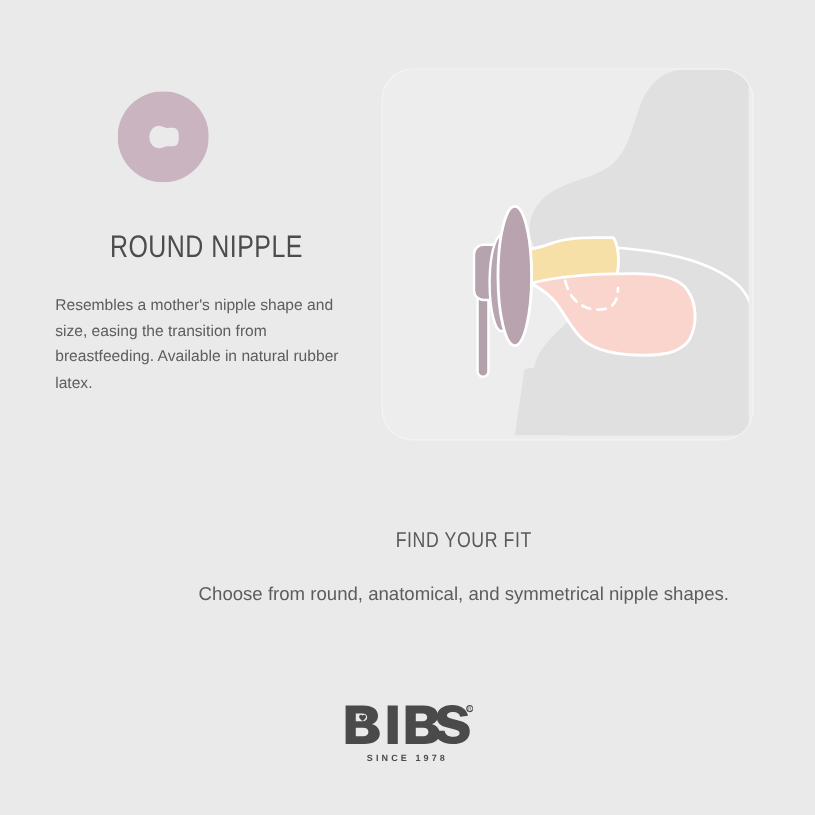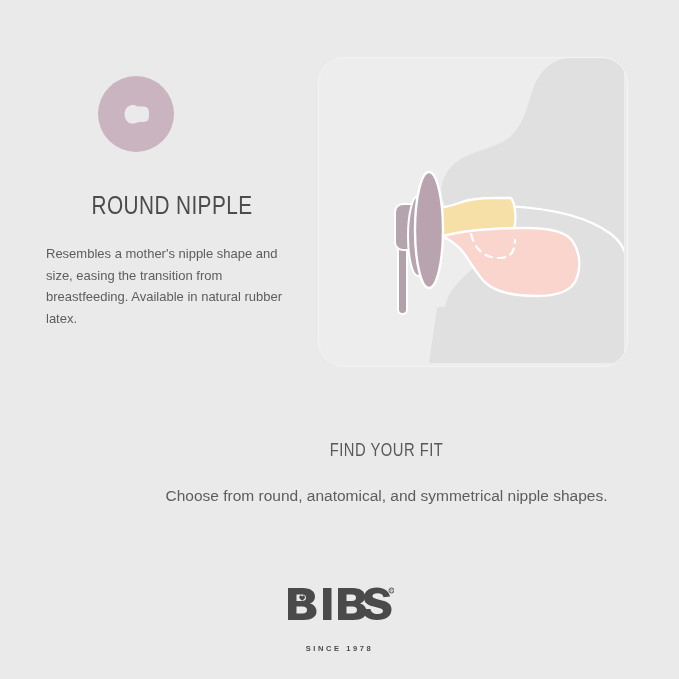--- a/index.html
+++ b/index.html
@@ -124,21 +124,21 @@
   }
   .logo-wordmark {
     display: inline-block;
     position: relative;
     line-height: 1;
   }
   .logo-since {
     font-size: 7.5px;
     letter-spacing: 2.6px;
     color: #4a4a4a;
-    margin-top: 20px;
+    margin-top: 2px;
     font-weight: 700;
     text-align: center;
   }
 </style>
 </head>
 <body>
 
 <div class="page">
 
   <div class="top-section">

